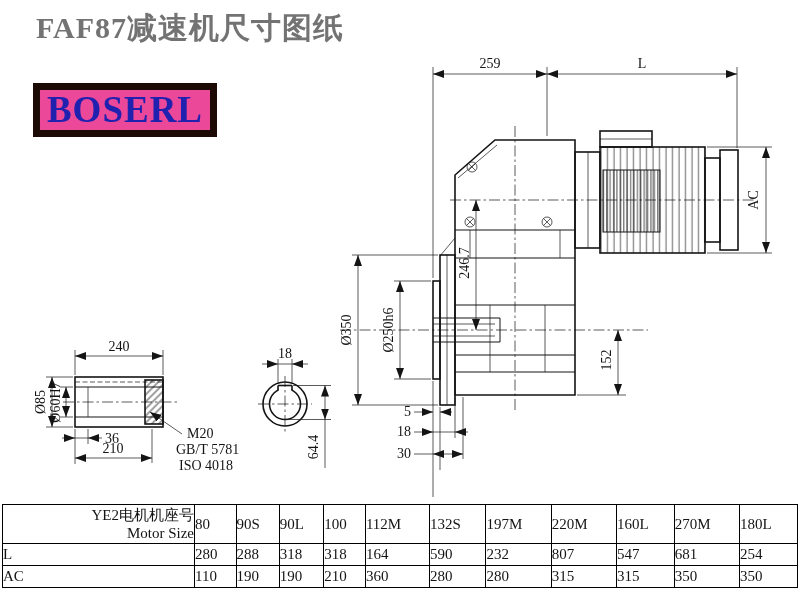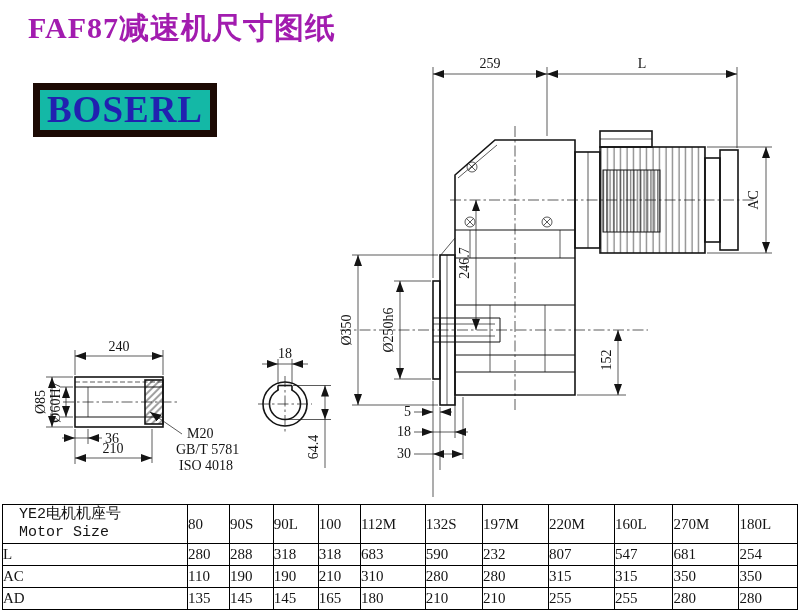--- a/index.html
+++ b/index.html
@@ -1,39 +1,39 @@
 <!DOCTYPE html>
 <html><head>
 <meta charset="utf-8">
 <style>
   html,body{margin:0;padding:0;background:#fff;}
   #stage{position:relative;width:800px;height:614px;background:#fff;overflow:hidden;
          font-family:"Liberation Serif",serif;color:#141414;}
   
   #title{position:absolute;left:28px;top:8px;font-size:30px;font-weight:bold;letter-spacing:1px;}
   #logo{position:absolute;left:33px;top:83px;width:170px;height:40px;border:7px solid #1c0a04;
-        background:#14b8a6;text-align:center;line-height:40px;font-size:37px;font-weight:bold;
+        background:#ec4899;text-align:center;line-height:40px;font-size:37px;font-weight:bold;
         letter-spacing:1px;font-family:"Liberation Serif",serif;}
   
   svg{position:absolute;left:0;top:0;}
   svg line,svg path,svg rect,svg circle{stroke:#141414;fill:none;}
   .thick{stroke-width:1.6px;} .med{stroke-width:1px;} .thin{stroke-width:0.7px;}
   .cl{stroke-width:0.7px;stroke-dasharray:11 3 2.5 3;}
   .dsh{stroke-width:0.7px;stroke-dasharray:5 2.5;}
   .fin6{fill:url(#p6);} .fin3{fill:url(#p3);} .hat{fill:url(#hat);}
   .da{marker-start:url(#arw);marker-end:url(#arw);}
   .de{marker-end:url(#arw);} .ds{marker-start:url(#arw);}
   svg text{fill:#141414;stroke:none;font-family:"Liberation Serif",serif;font-size:14px;}
   
   #dimtable{position:absolute;left:2px;top:504px;width:796px;border-collapse:collapse;
             font-size:15px;}
   #dimtable th,#dimtable td{border:1px solid #000;text-align:left;font-weight:normal;
             padding:0;height:21px;}
   #dimtable thead th{height:38px;}
-  #dimtable .head-first{width:168px;text-align:left;padding-left:16px;line-height:18px;font-family:Liberation Mono, monospace;}
+  #dimtable .head-first{width:168px;text-align:right;padding-left:23px;line-height:18px;}
 </style>
 </head>
 <body>
 
 <div id="stage">
 
   <svg width="800" height="504" viewBox="0 0 800 504">
     <defs>
       <marker id="arw" markerWidth="12" markerHeight="8" refX="11" refY="4" orient="auto-start-reverse" markerUnits="userSpaceOnUse">
         <path d="M0,0 L11,4 L0,8 Z" style="fill:#141414;stroke:none"></path>
@@ -236,21 +236,21 @@
       <g>
         <line class="thin" x1="293" y1="385.5" x2="331" y2="385.5"></line>
         <line class="thin" x1="286" y1="419.5" x2="331" y2="419.5"></line>
         <line class="thin da" x1="325" y1="385.5" x2="325" y2="419.5"></line>
         <line class="thin" x1="325" y1="419.5" x2="325" y2="468"></line>
         <text x="318" y="447" text-anchor="middle" transform="rotate(-90 318 447)">64.4</text>
       </g>
     </g>
   </svg>
 
-  <div id="title" style="color: #a21caf;">FAF87减速机尺寸图纸</div>
+  <div id="title" style="color: #737373; margin-left: 8px;">FAF87减速机尺寸图纸</div>
   <div id="logo" style="color: rgb(33, 33, 176); border-color: rgb(28, 10, 4);">
     <span>BOSERL</span>
   </div>
 
   <table id="dimtable">
     <thead>
       <tr>
         <th class="head-first">
           <div>YE2电机机座号</div>
           <div>Motor Size</div>
@@ -268,52 +268,38 @@
           <th>180L</th>
         </tr>
     </thead>
     <tbody>
         <tr>
           <th>L</th>
           <td>280</td>
           <td>288</td>
           <td>318</td>
           <td>318</td>
-          <td>683</td>
+          <td>164</td>
           <td>590</td>
           <td>232</td>
           <td>807</td>
           <td>547</td>
           <td>681</td>
           <td>254</td>
         </tr>
         <tr>
           <th>AC</th>
           <td>110</td>
           <td>190</td>
           <td>190</td>
           <td>210</td>
-          <td>310</td>
+          <td>360</td>
           <td>280</td>
           <td>280</td>
           <td>315</td>
           <td>315</td>
           <td>350</td>
           <td>350</td>
         </tr>
-        <tr>
-          <th>AD</th>
-          <td>135</td>
-          <td>145</td>
-          <td>145</td>
-          <td>165</td>
-          <td>180</td>
-          <td>210</td>
-          <td>210</td>
-          <td>255</td>
-          <td>255</td>
-          <td>280</td>
-          <td>280</td>
-        </tr>
       </tbody>
   </table>
 
 </div>
 
 </body></html>

